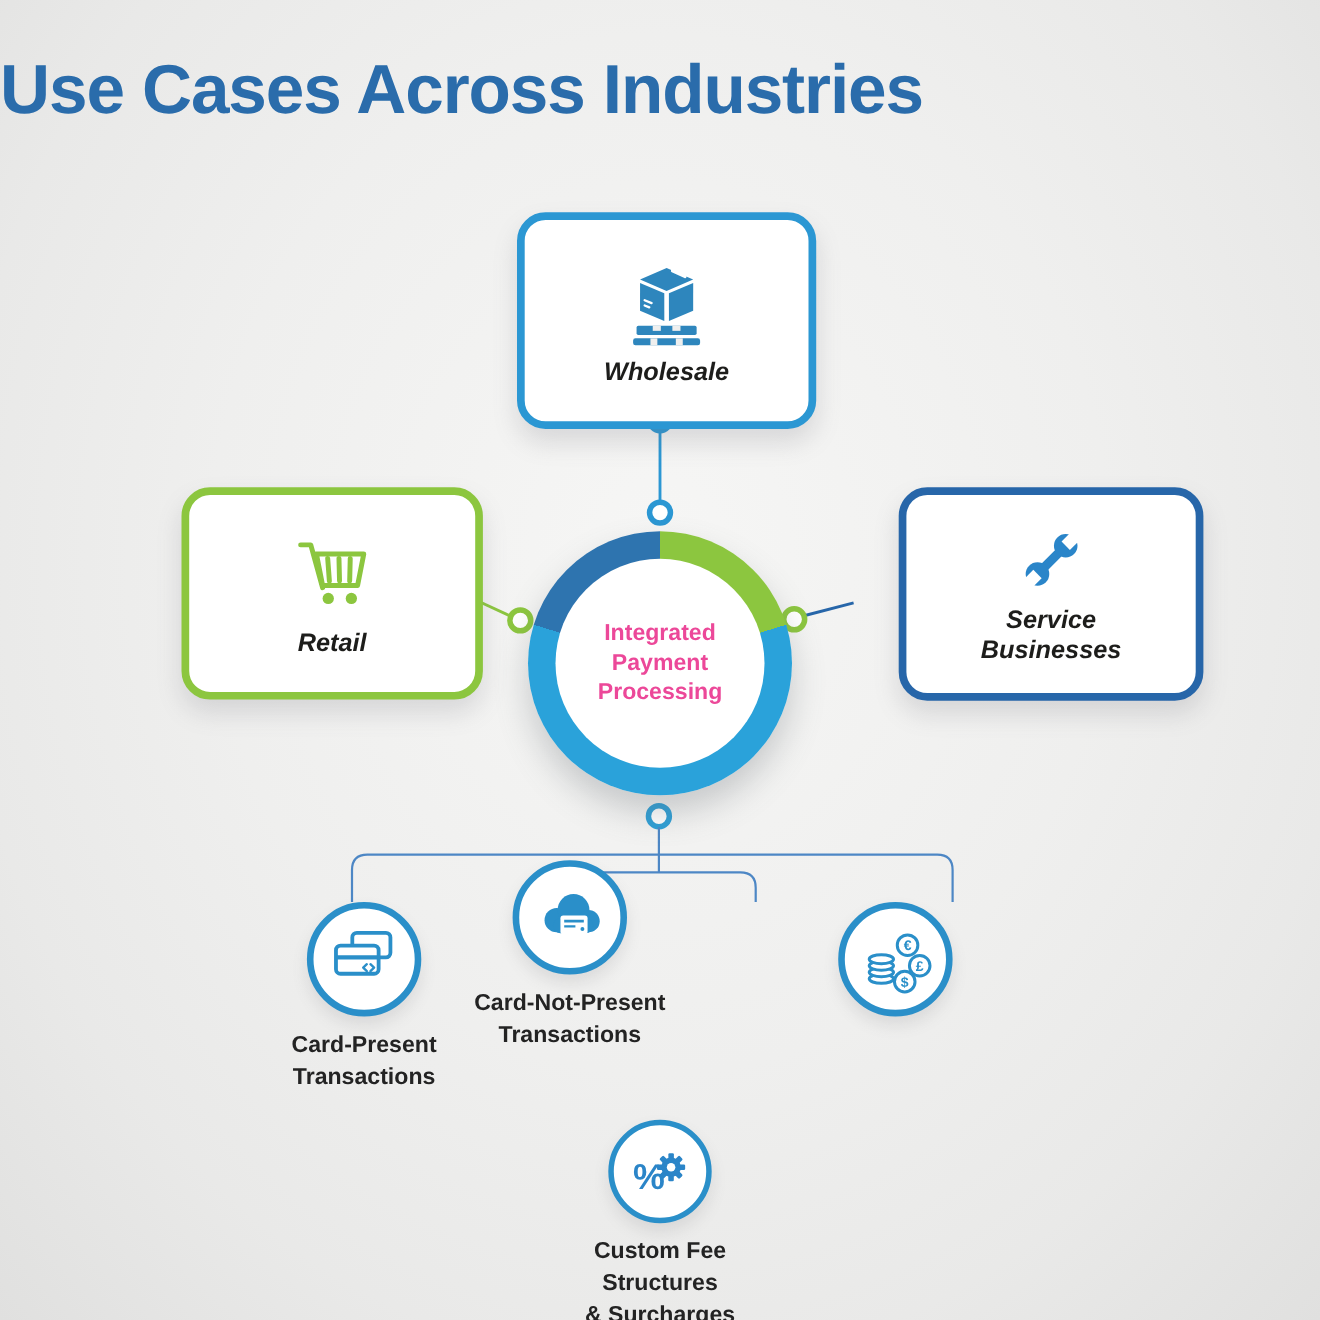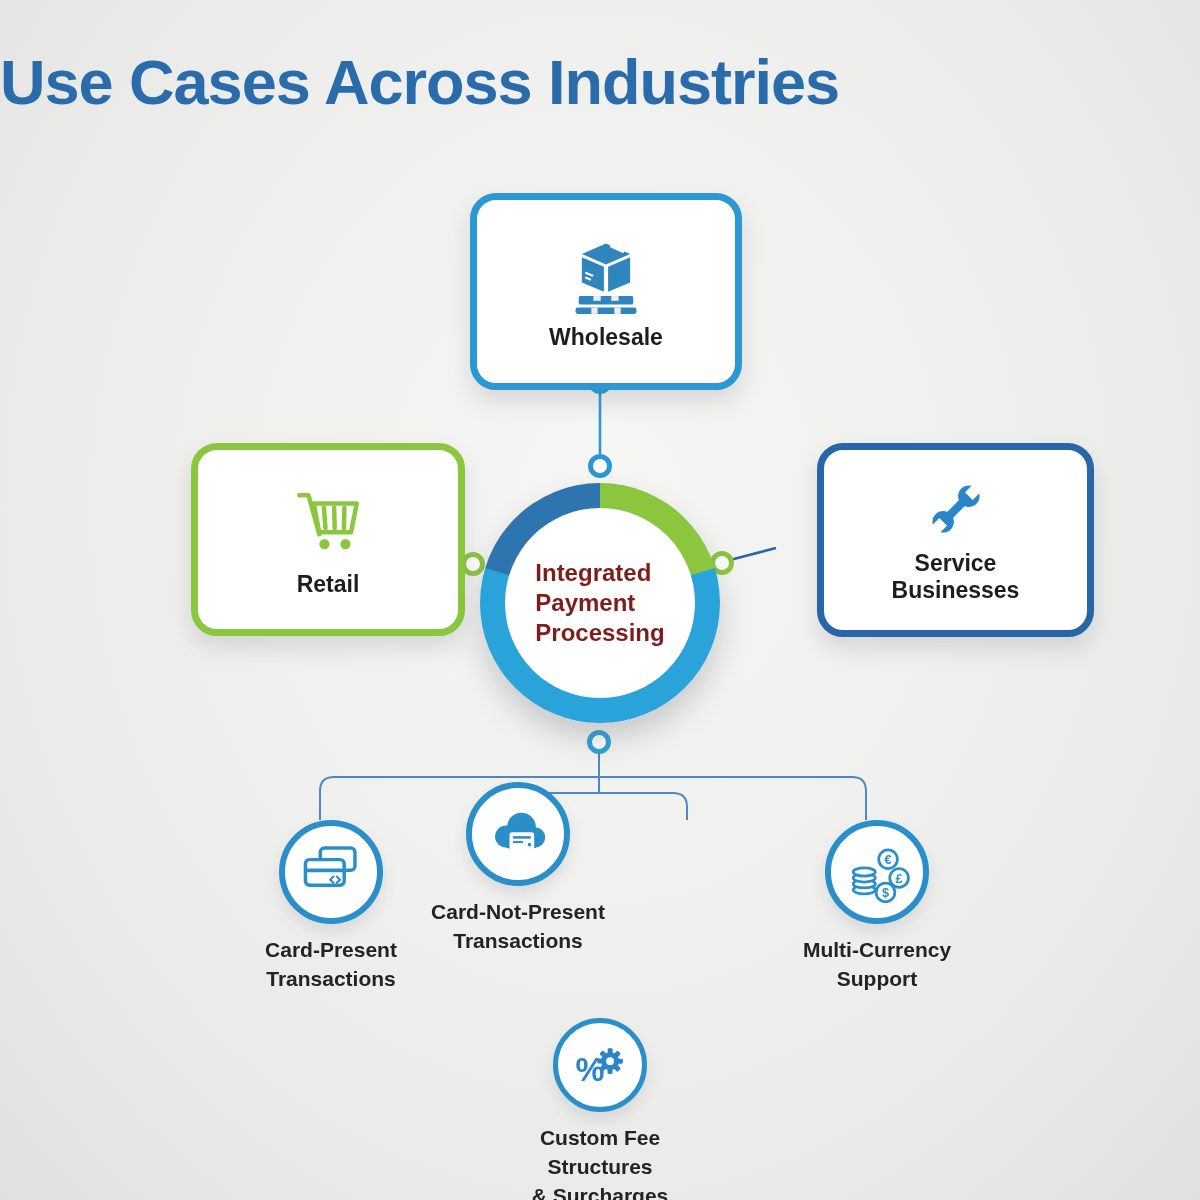--- a/index.html
+++ b/index.html
@@ -15,41 +15,42 @@
     text-align:left;font-size:63px;font-weight:700;letter-spacing:-1px;
     color:#2a6cab;
   }
 
   svg.connectors{position:absolute;left:0;top:0;z-index:1;}
 
   .ind-box{
     position:absolute;z-index:2;background:#fff;border-radius:26px;
     display:flex;flex-direction:column;align-items:center;justify-content:center;
     box-shadow:0 12px 22px rgba(110,112,118,.20);
+    font-style:italic;
   }
   .ind-box .box-label{
     margin-top:8px;font-size:23px;font-weight:700;color:#1d1d1b;
     text-align:center;white-space:pre-line;line-height:1.18;
   }
   .box-wholesale{left:470px;top:193px;width:258px;height:183px;border:7px solid #2b97d3;}
-  .box-retail{left:165px;top:443px;width:260px;height:179px;border:7px solid #8cc63f;margin-left:26px;}
+  .box-retail{left:165px;top:443px;width:260px;height:179px;border:7px solid #8cc63f;}
   .box-service{left:817px;top:443px;width:263px;height:180px;border:7px solid #2766a9;}
 
   .center-ring{
     position:absolute;z-index:2;left:480px;top:483px;width:240px;height:240px;border-radius:50%;
     background:conic-gradient(#8cc63f 0deg 73deg, #2aa2da 73deg 287deg, #2e74af 287deg 360deg);
     box-shadow:0 16px 30px rgba(100,105,112,.30);
     display:flex;align-items:center;justify-content:center;
   }
   .center-inner{
     width:190px;height:190px;border-radius:50%;background:#fff;
     display:flex;align-items:center;justify-content:center;
   }
   .center-label{
-    font-size:24px;font-weight:700;color:#7f1d1d;
+    font-size:21px;font-weight:700;color:#ec4899;text-align:center;
     line-height:1.26;white-space:pre-line;
   }
 
   .feature{position:absolute;z-index:2;display:flex;flex-direction:column;align-items:center;}
   .fcircle{
     width:92px;height:92px;border-radius:50%;background:#fff;border:6px solid #2a8fc9;
     display:flex;align-items:center;justify-content:center;
     box-shadow:0 8px 14px rgba(110,112,118,.16);
   }
   .feature-small .fcircle{width:84px;height:84px;border-width:5px;}
@@ -202,24 +203,20 @@
           <circle cx="53" cy="25" r="11"></circle>
           <circle cx="66" cy="47" r="11"></circle>
           <circle cx="50" cy="64" r="11"></circle>
         </g>
         <g fill="#2a8fc9" font-family="Liberation Sans, sans-serif" font-weight="bold" font-size="15" text-anchor="middle">
           <text x="53" y="30.5">€</text>
           <text x="66" y="52.5">£</text>
           <text x="50" y="69.5">$</text>
         </g>
       </svg>
-    </div>
-    <div class="flabel">
-      <span>Multi-Currency</span><br>
-      <span>Support</span>
     </div>
   </div>
 
   <div class="feature feature-small f5">
     <div class="fcircle">
       <svg width="62" height="62" viewBox="0 0 80 80">
         <text x="27" y="60" font-family="Liberation Sans, sans-serif" font-weight="bold" font-size="42" fill="#2b85c8" text-anchor="middle">%</text>
         <g fill="#2b85c8">
           <rect x="49.8" y="18.5" width="6.5" height="8" rx="1.5" transform="rotate(0 53 35)"></rect>
           <rect x="49.8" y="18.5" width="6.5" height="8" rx="1.5" transform="rotate(45 53 35)"></rect>

